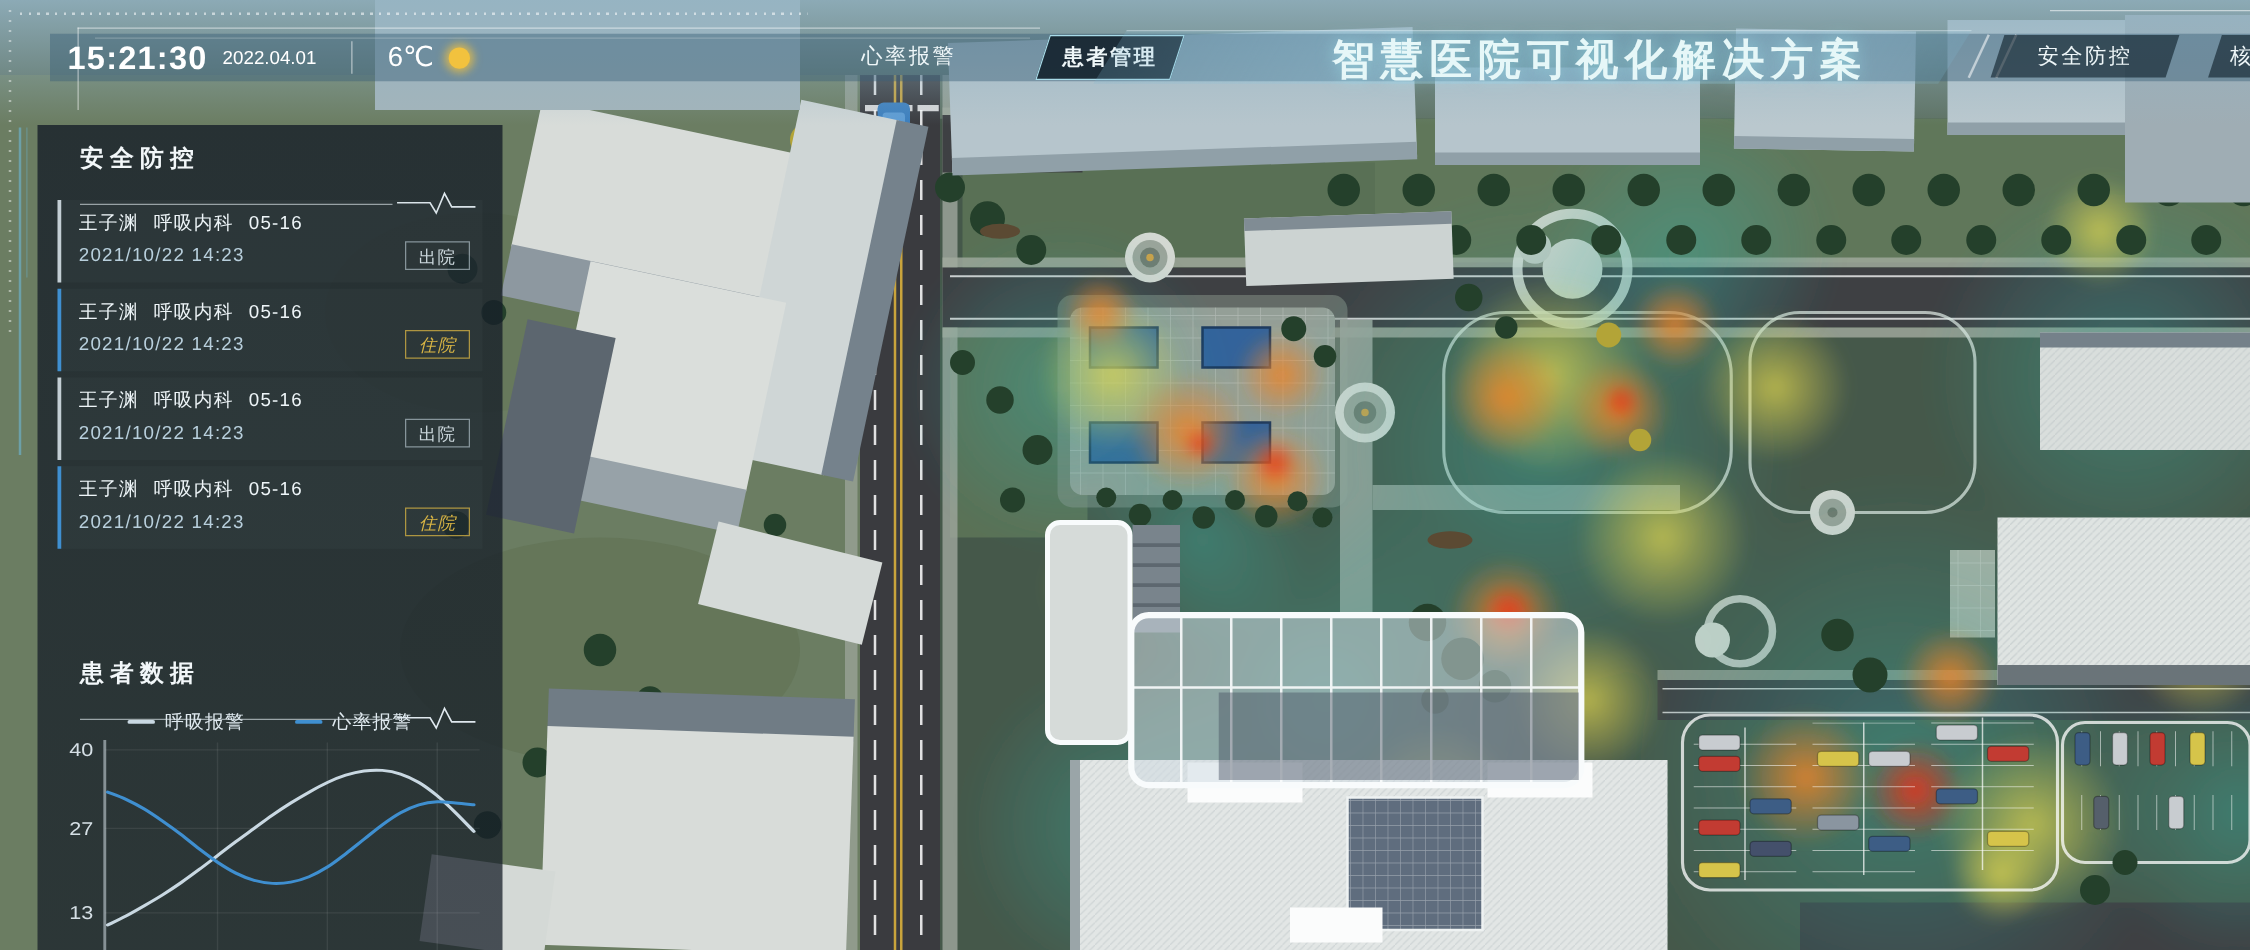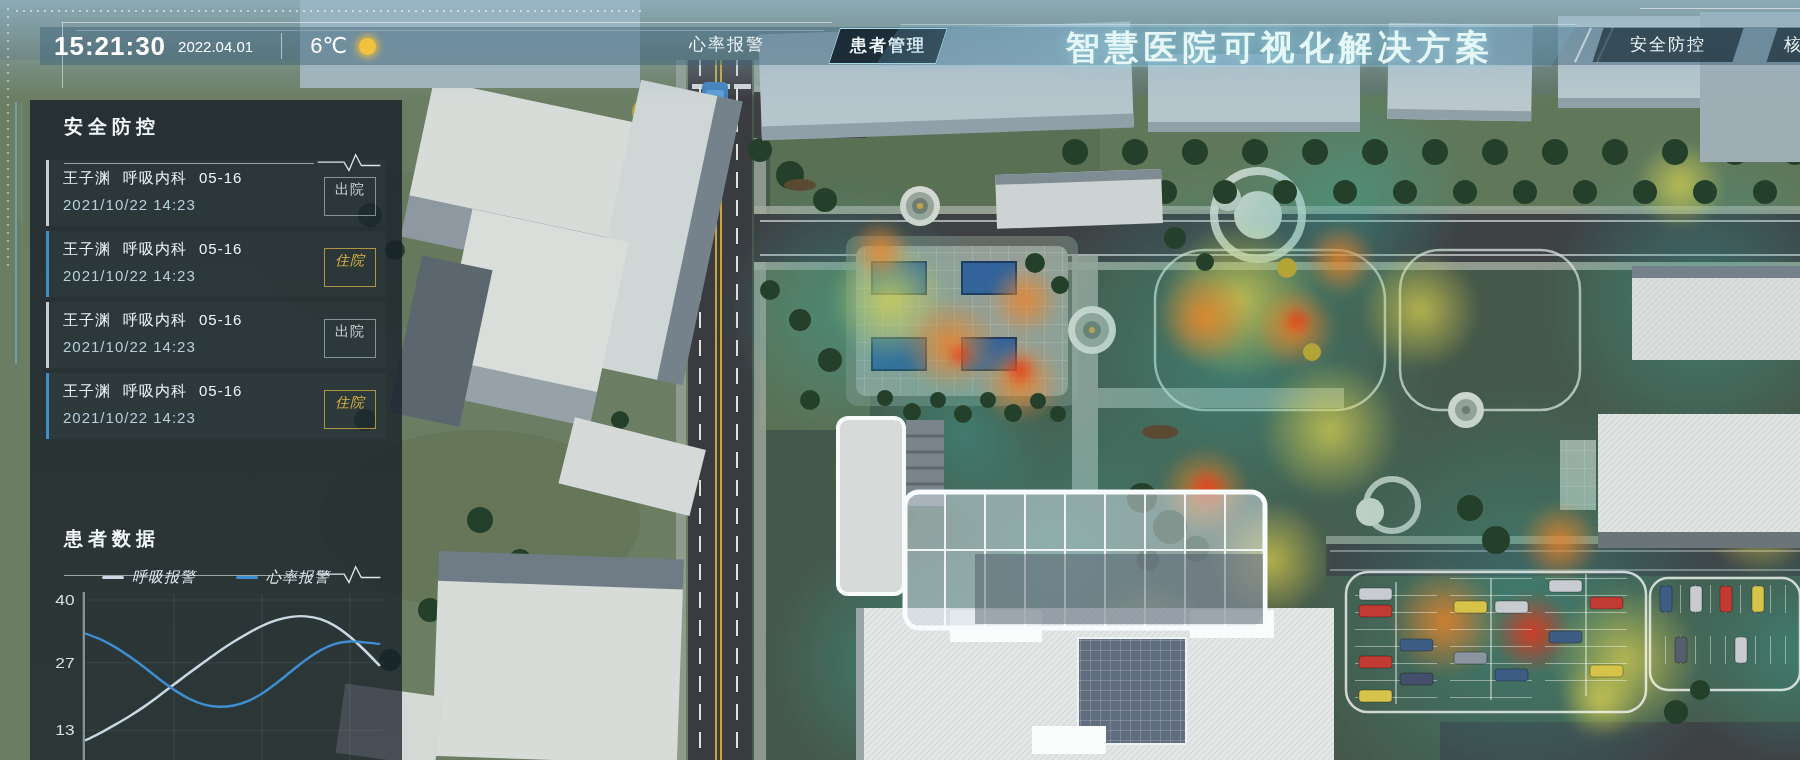--- a/index.html
+++ b/index.html
@@ -48,24 +48,24 @@
   .rule-row{display:flex;align-items:center;}
   .rule{flex:1;height:1px;background:rgba(230,240,245,.6);}
   .ecg{width:66px;height:26px;margin-left:2px;flex:none;}
   .items{position:absolute;top:60px;left:16px;right:16px;}
   .p-item{display:flex;align-items:flex-end;padding:9px 10px 10px 14px;margin-bottom:5px;
       border-left:3px solid #c3ced4;background:rgba(130,150,160,.05);gap:46px;}
   .p-item:nth-of-type(even){border-left-color:#3f8fd0;}
   .l1{font-size:15px;color:#eef5f8;letter-spacing:1px;height:20px;}
   .l1 span{margin-right:12px;}
   .l2{font-size:15px;color:#b8cfdc;letter-spacing:1px;margin-top:7px;height:20px;}
-  .badge{margin-left:auto;flex:none;font-size:14px;letter-spacing:1px;padding:3px 10px 16px;
+  .badge{margin-left:auto;flex:none;font-size:14px;letter-spacing:1px;padding:3px 10px 0;
       border:1px solid rgba(210,225,235,.55);color:#cdd9de;margin-top:2px;}
   .badge-in{color:#d9b544;border-color:rgba(217,181,68,.75);font-style:italic;}
-  .legend-row{position:absolute;top:468px;left:20px;right:20px;display:flex;justify-content:center;gap:40px;font-style:italic;}
+  .legend-row{position:absolute;top:468px;left:20px;right:20px;display:flex;justify-content:center;gap:40px;}
   .legend-item{display:flex;align-items:center;gap:8px;font-size:15px;color:#dfe9ef;letter-spacing:1px;}
   .legend-dash{width:22px;height:3px;border-radius:2px;background:#ccc;}
   .chart-wrap{position:absolute;left:10px;right:16px;top:490px;height:170px;}
   .chart-wrap svg{width:100%;height:100%;}
 </style>
 </head>
 <body>
 
 <svg id="map-layer" viewBox="0 0 1800 760" aria-hidden="true">
   <defs>

